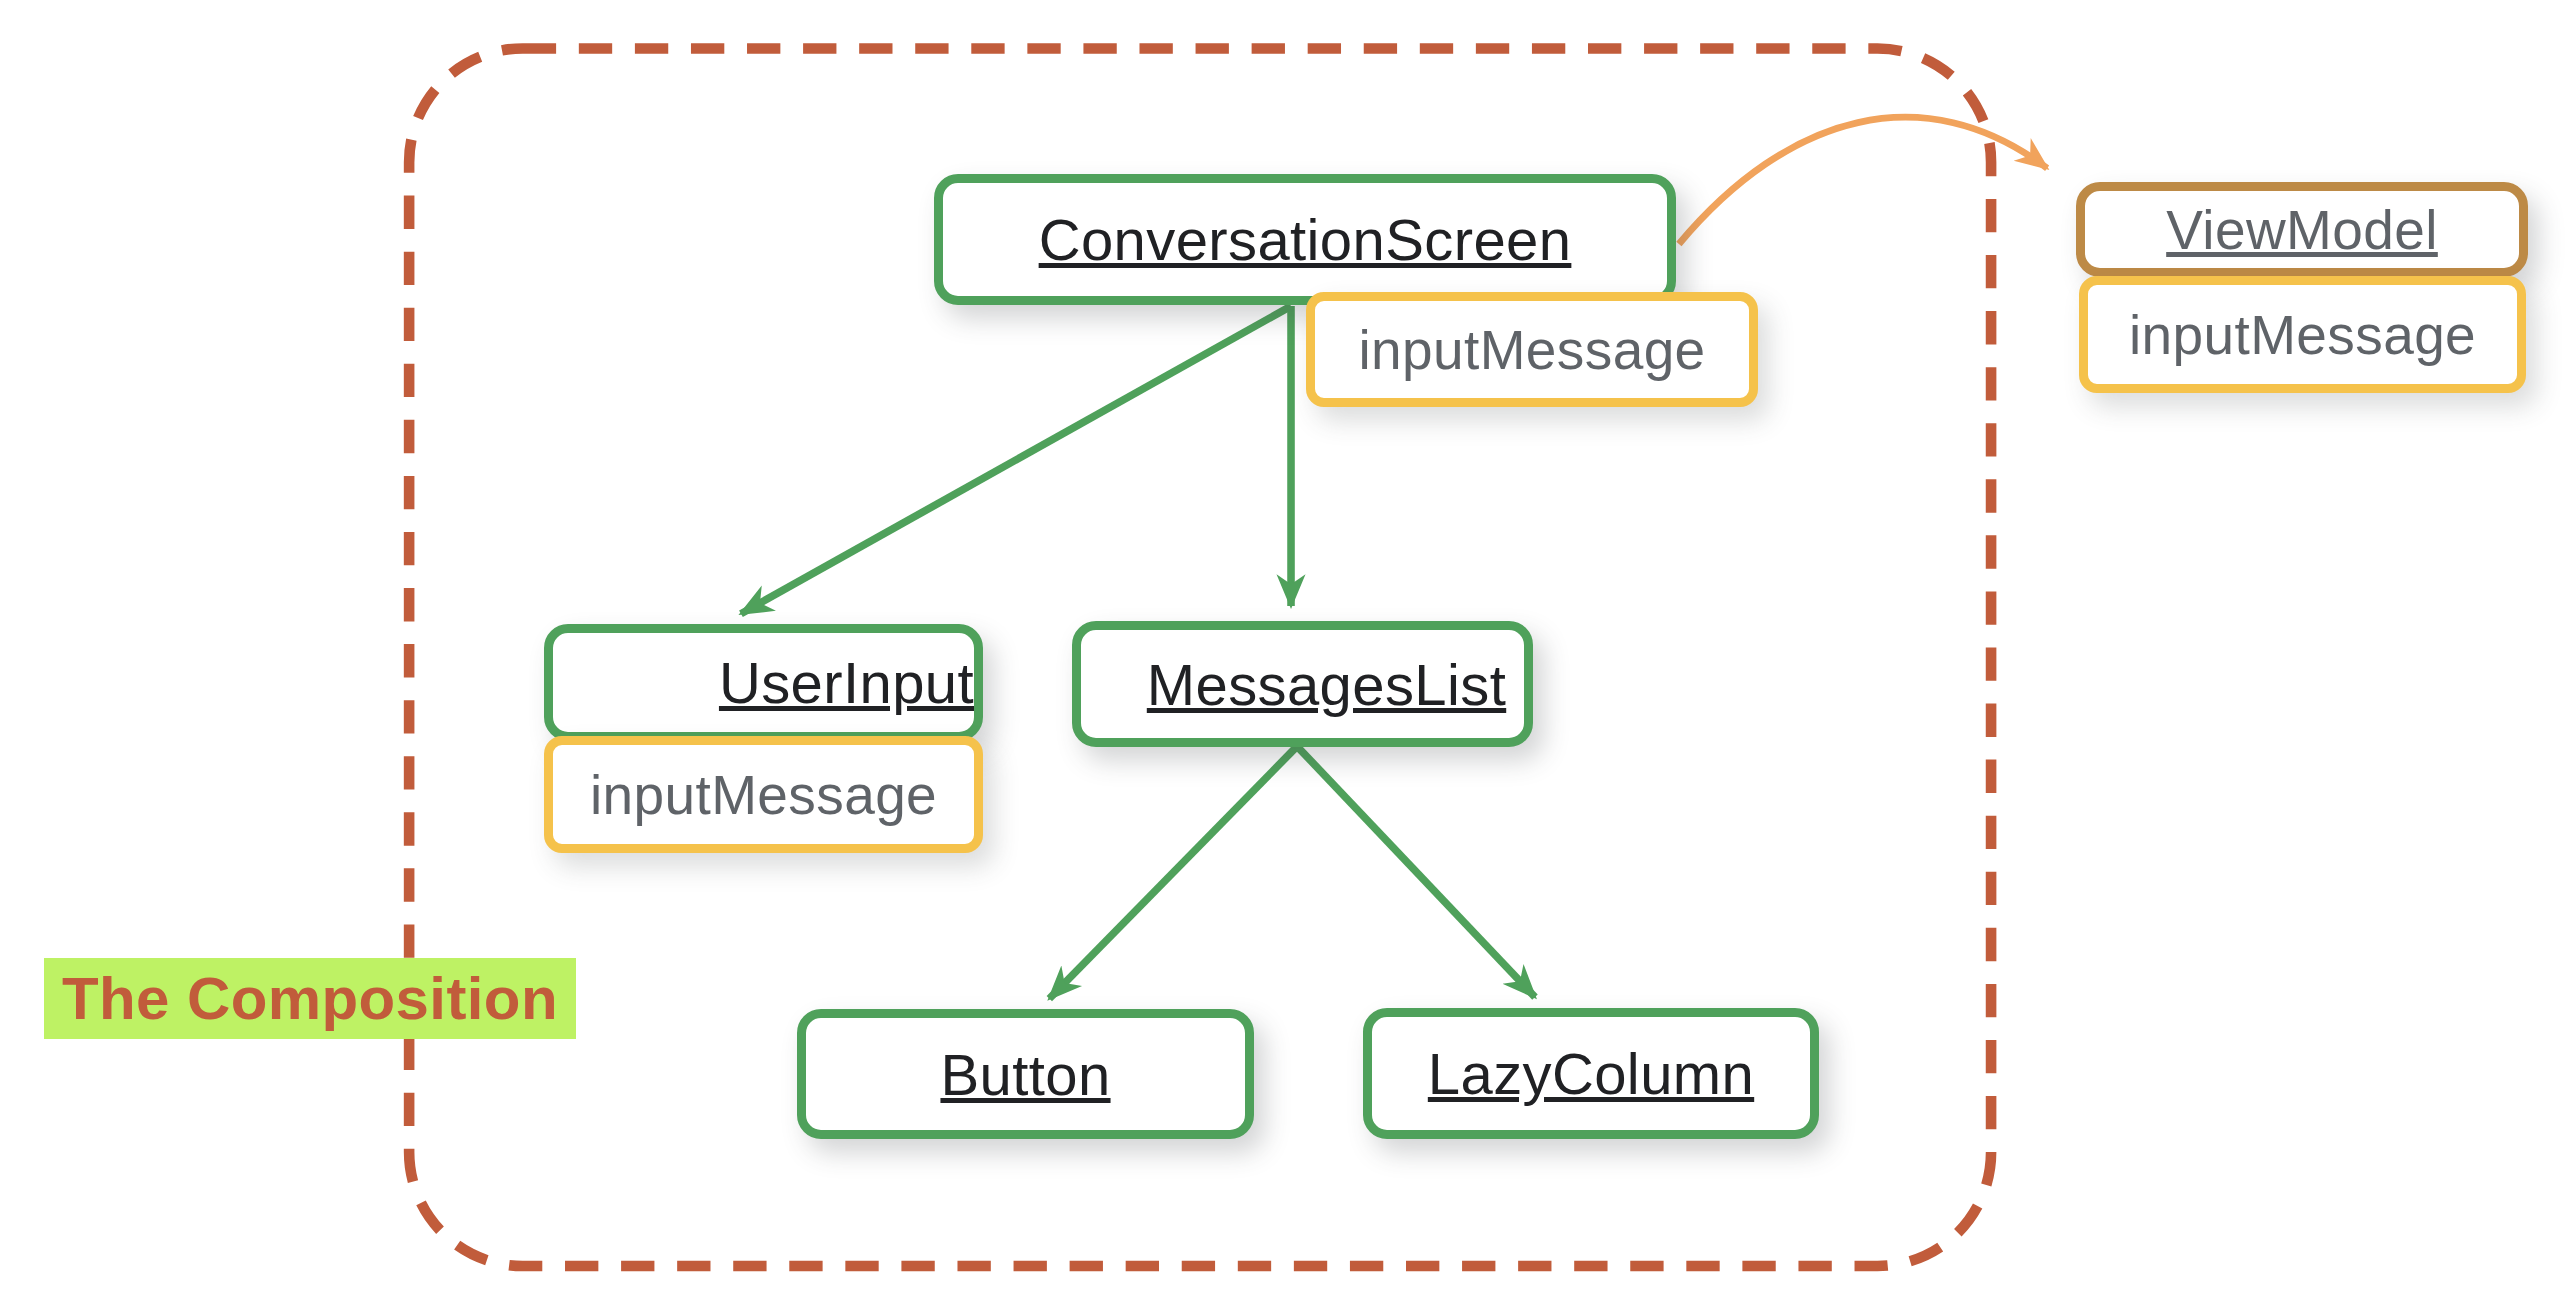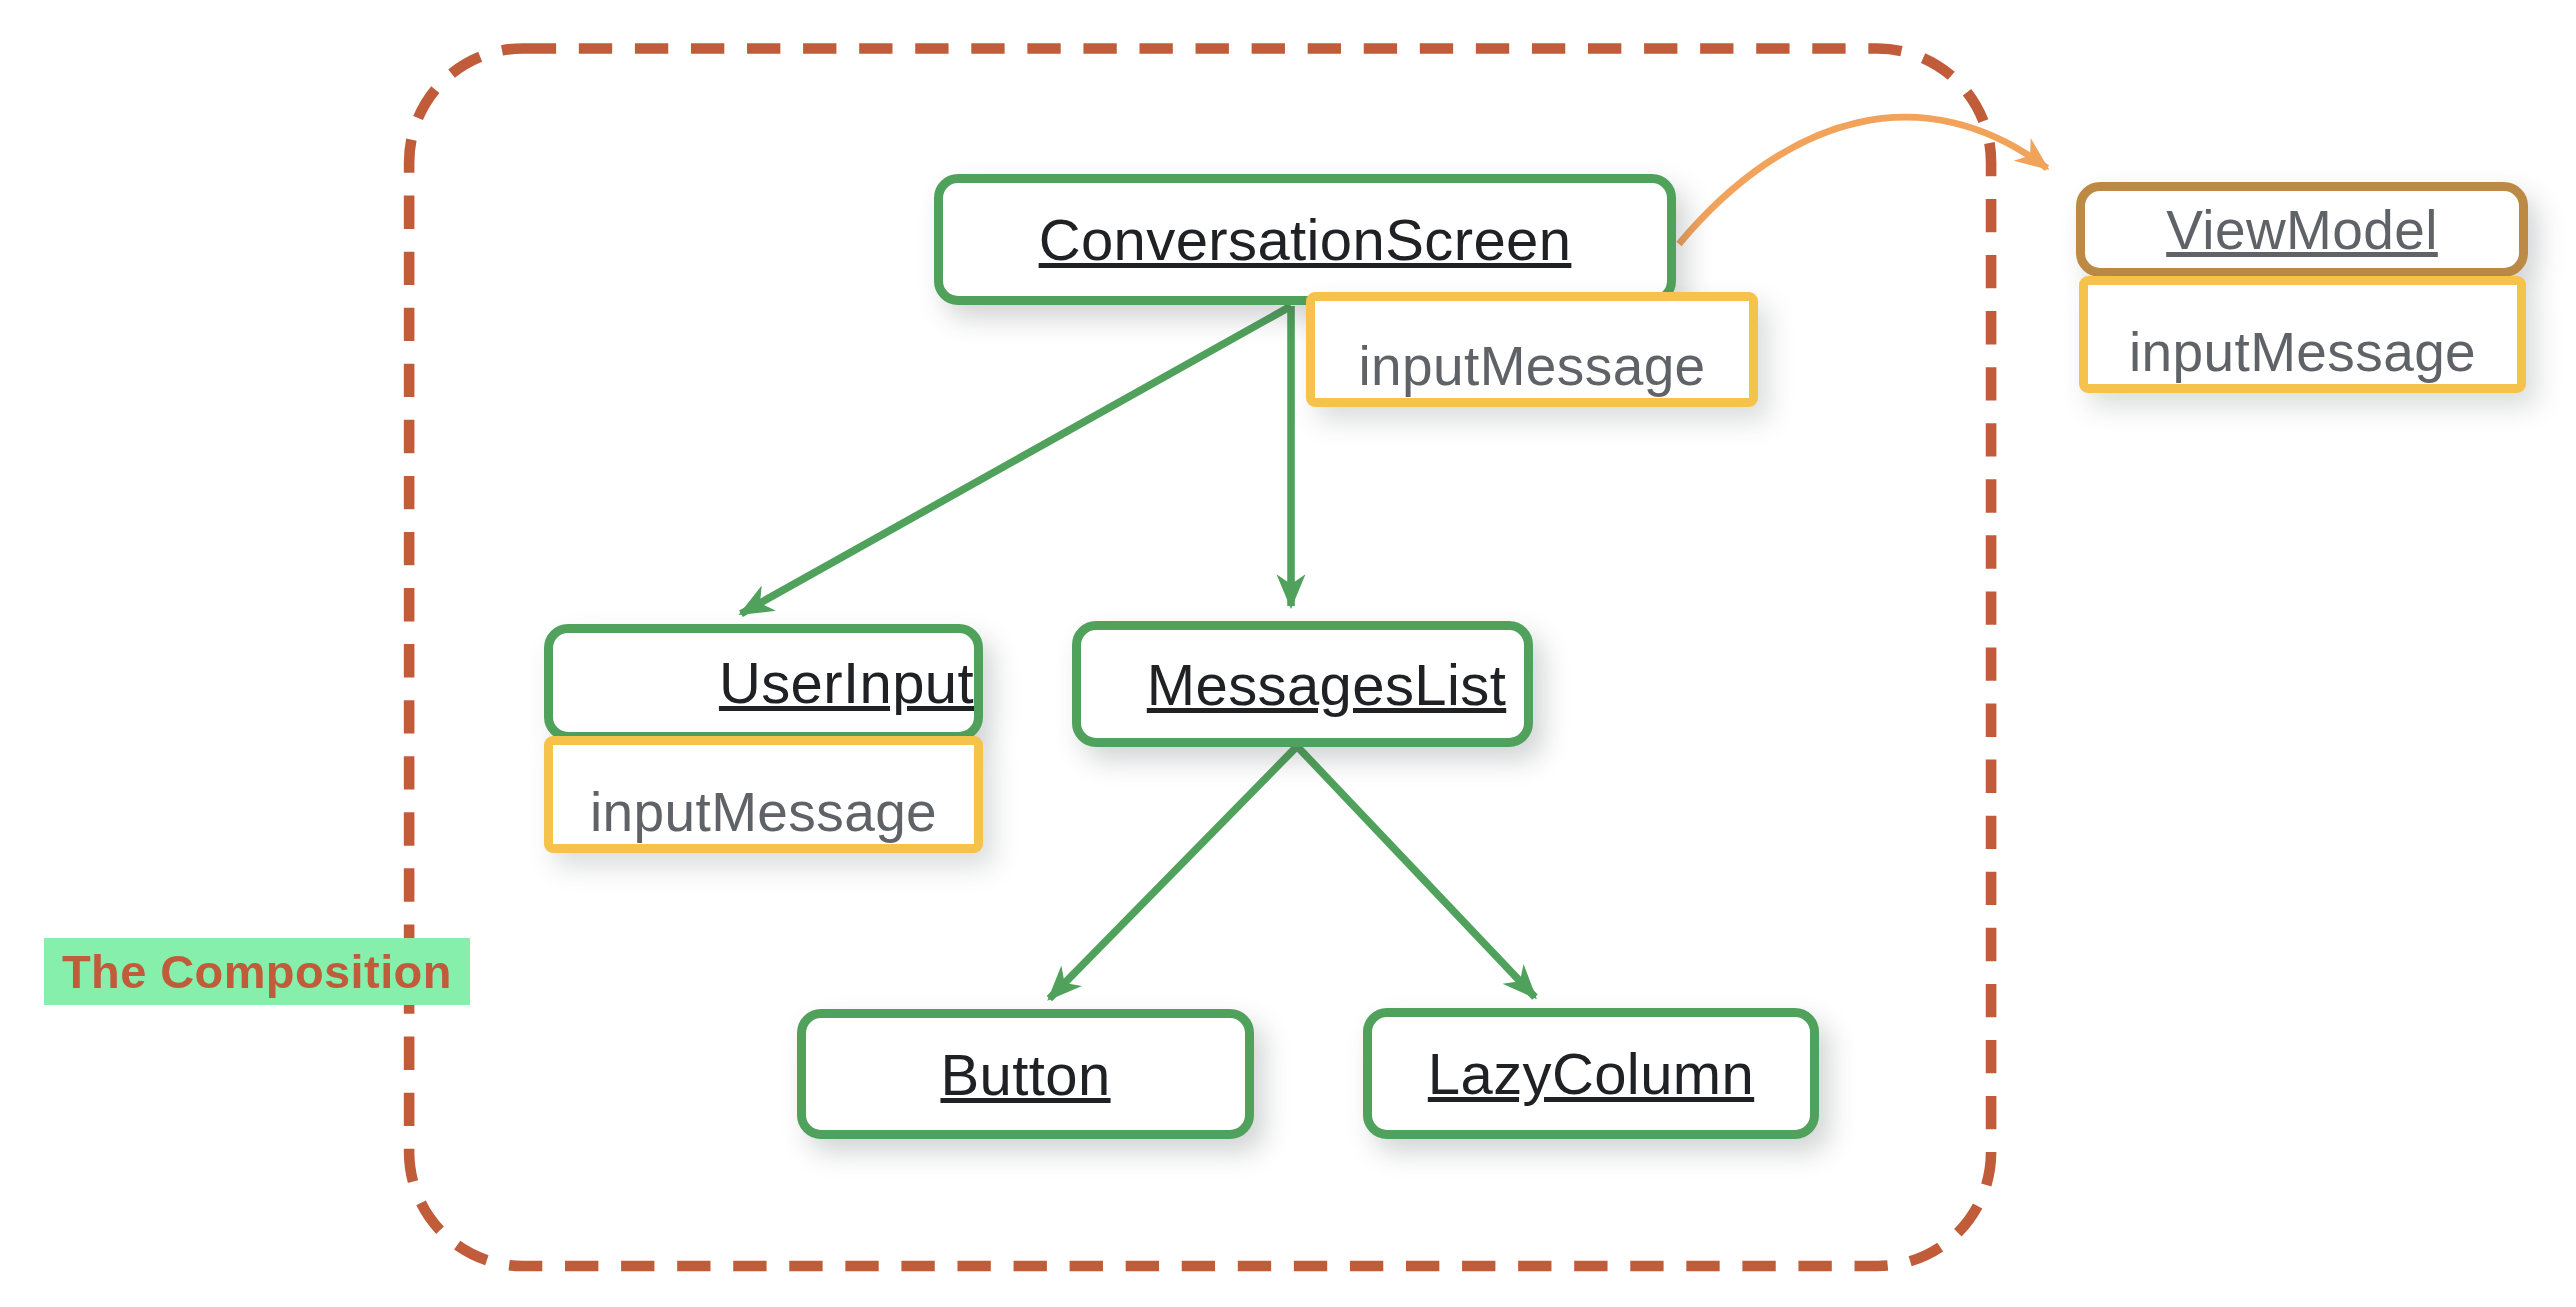--- a/index.html
+++ b/index.html
@@ -35,41 +35,41 @@
     letter-spacing: 0.4px;
     text-decoration: underline;
   }
   .node.brown { border-color: var(--viewmodel-brown); }
   .node.brown .label { color: var(--state-text); font-size: 55px; }
   .badge {
     position: absolute;
     box-sizing: border-box;
     background: #ffffff;
     border: 9.8px solid var(--badge-yellow);
-    border-radius: 9px;
+    border-radius: 18px;
     display: flex;
-    align-items: flex-end;
+    align-items: center;
     justify-content: center;
     box-shadow: 10.6px 13.6px 26px rgba(60,64,67,0.18);
     z-index: 4;
   }
   .badge .label {
     font-size: 55px;
     color: var(--state-text);
     white-space: nowrap;
     letter-spacing: 0.4px;
   }
   #caption {
     position: absolute;
     left: 44px;
-    top: 938px;
+    top: 958px;
     z-index: 2;
-    background: #86efac;
+    background: #bef264;
     padding: 6px 18px;
-    font-size: 47px;
+    font-size: 60px;
     font-weight: 700;
     color: var(--boundary-rust);
     white-space: nowrap;
     letter-spacing: 0.4px;
   }
 </style>
 </head>
 <body>
 
 <div id="canvas">

